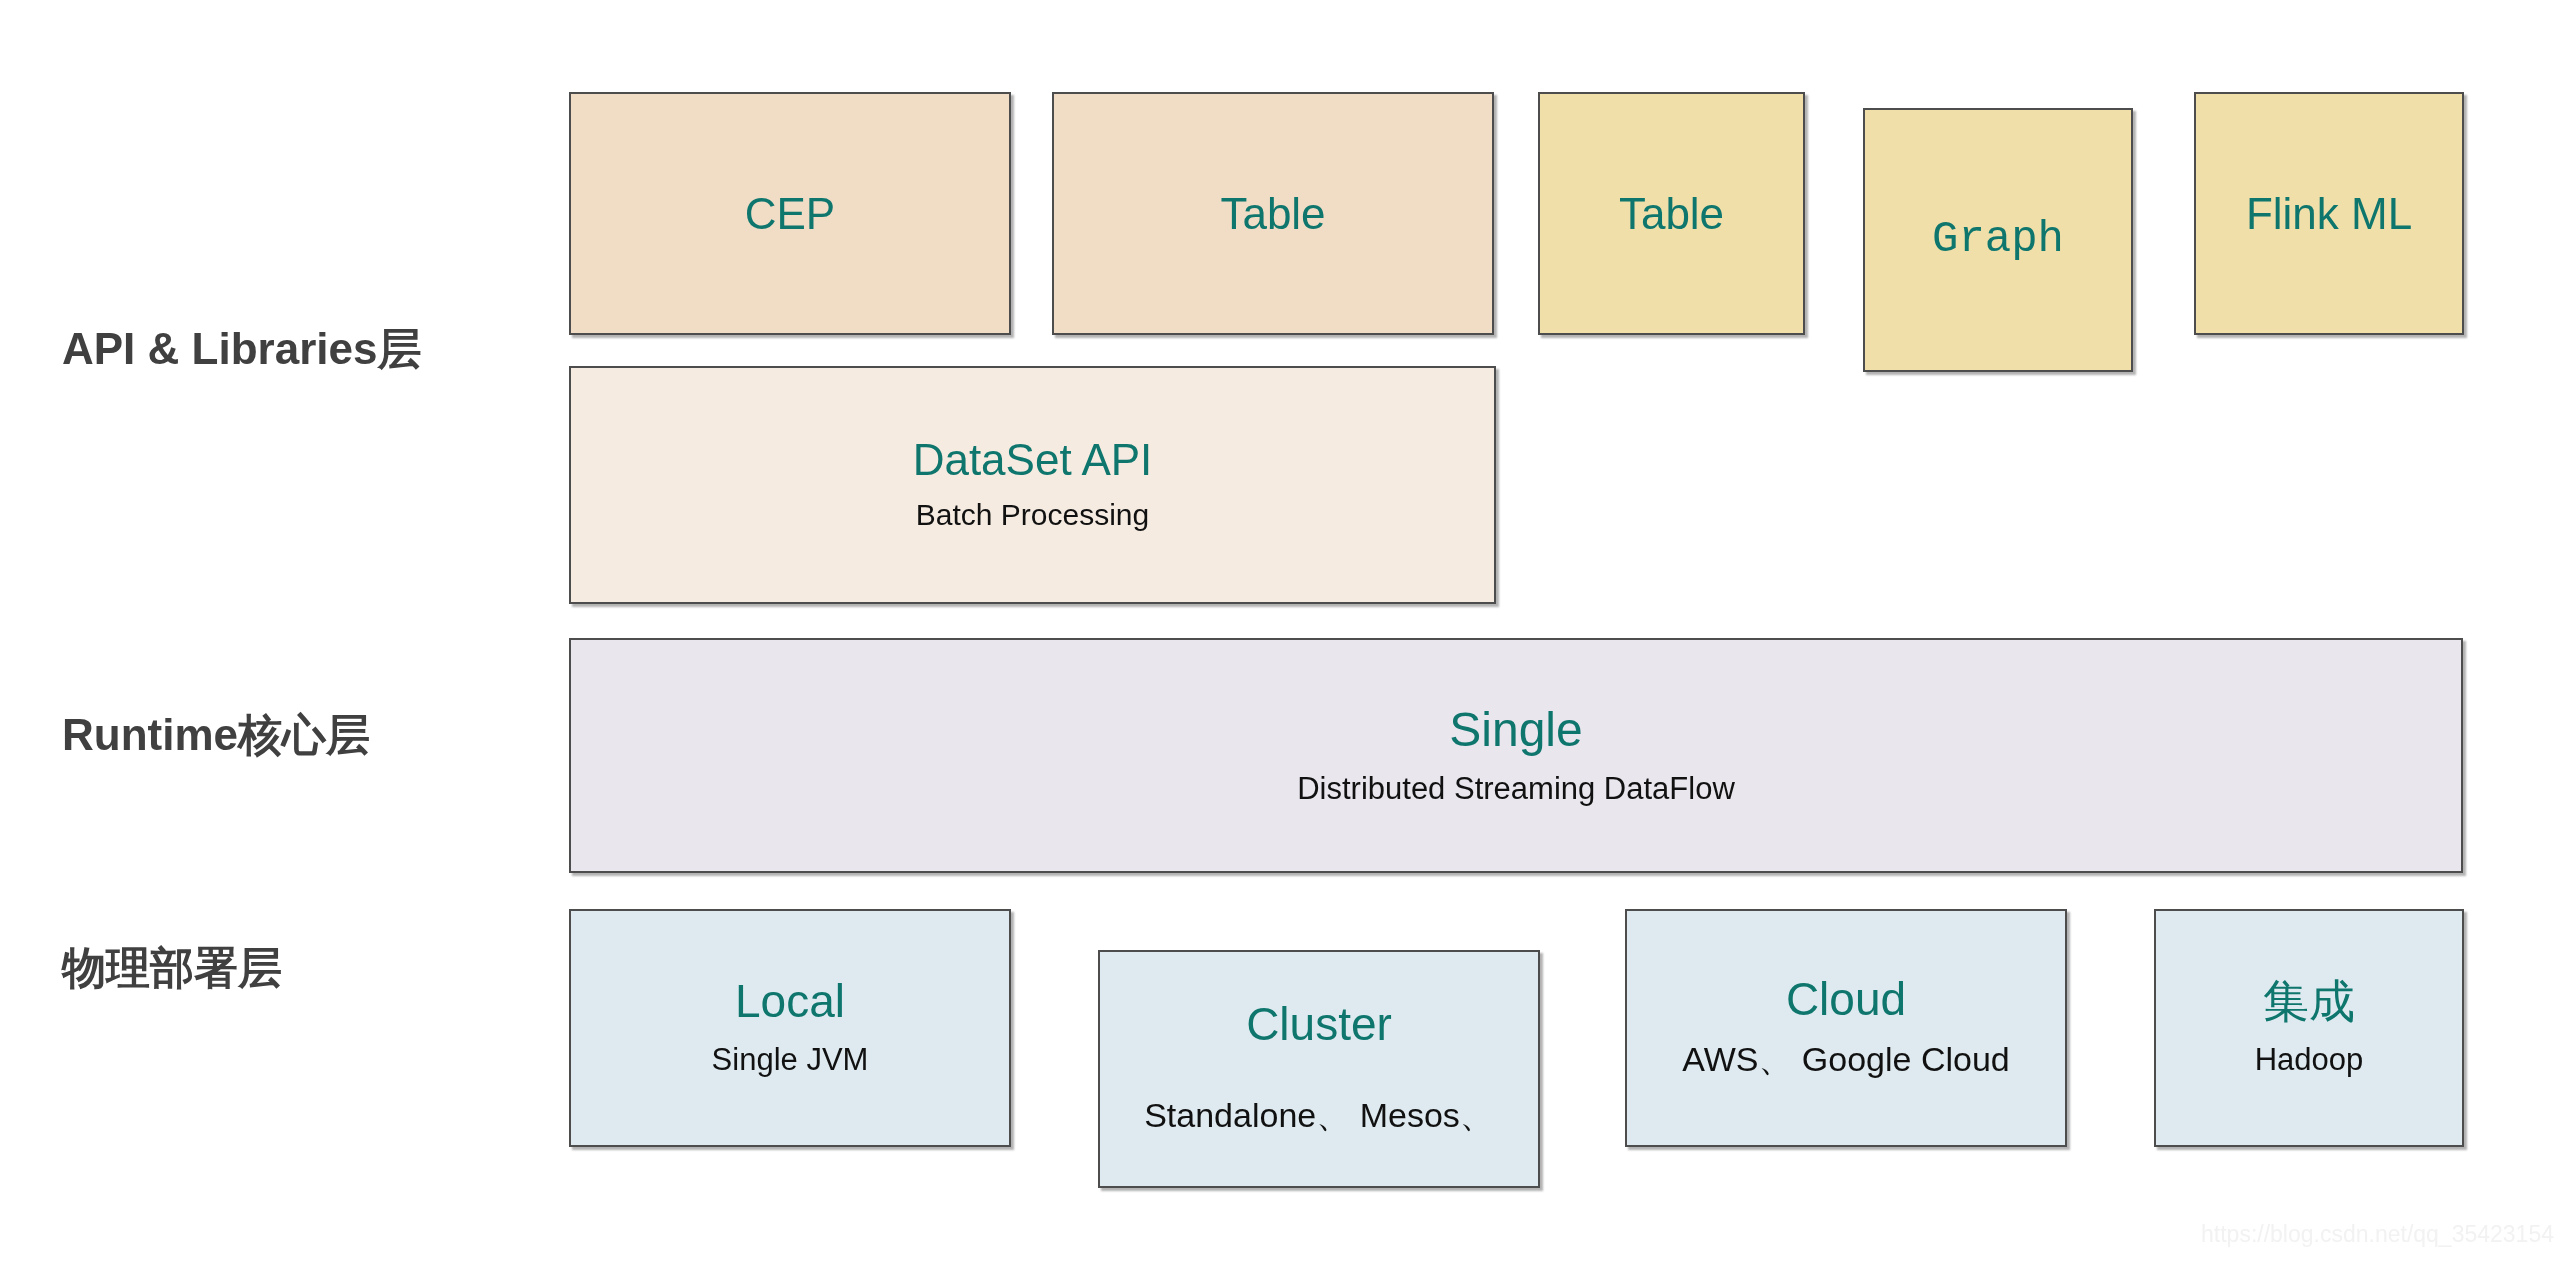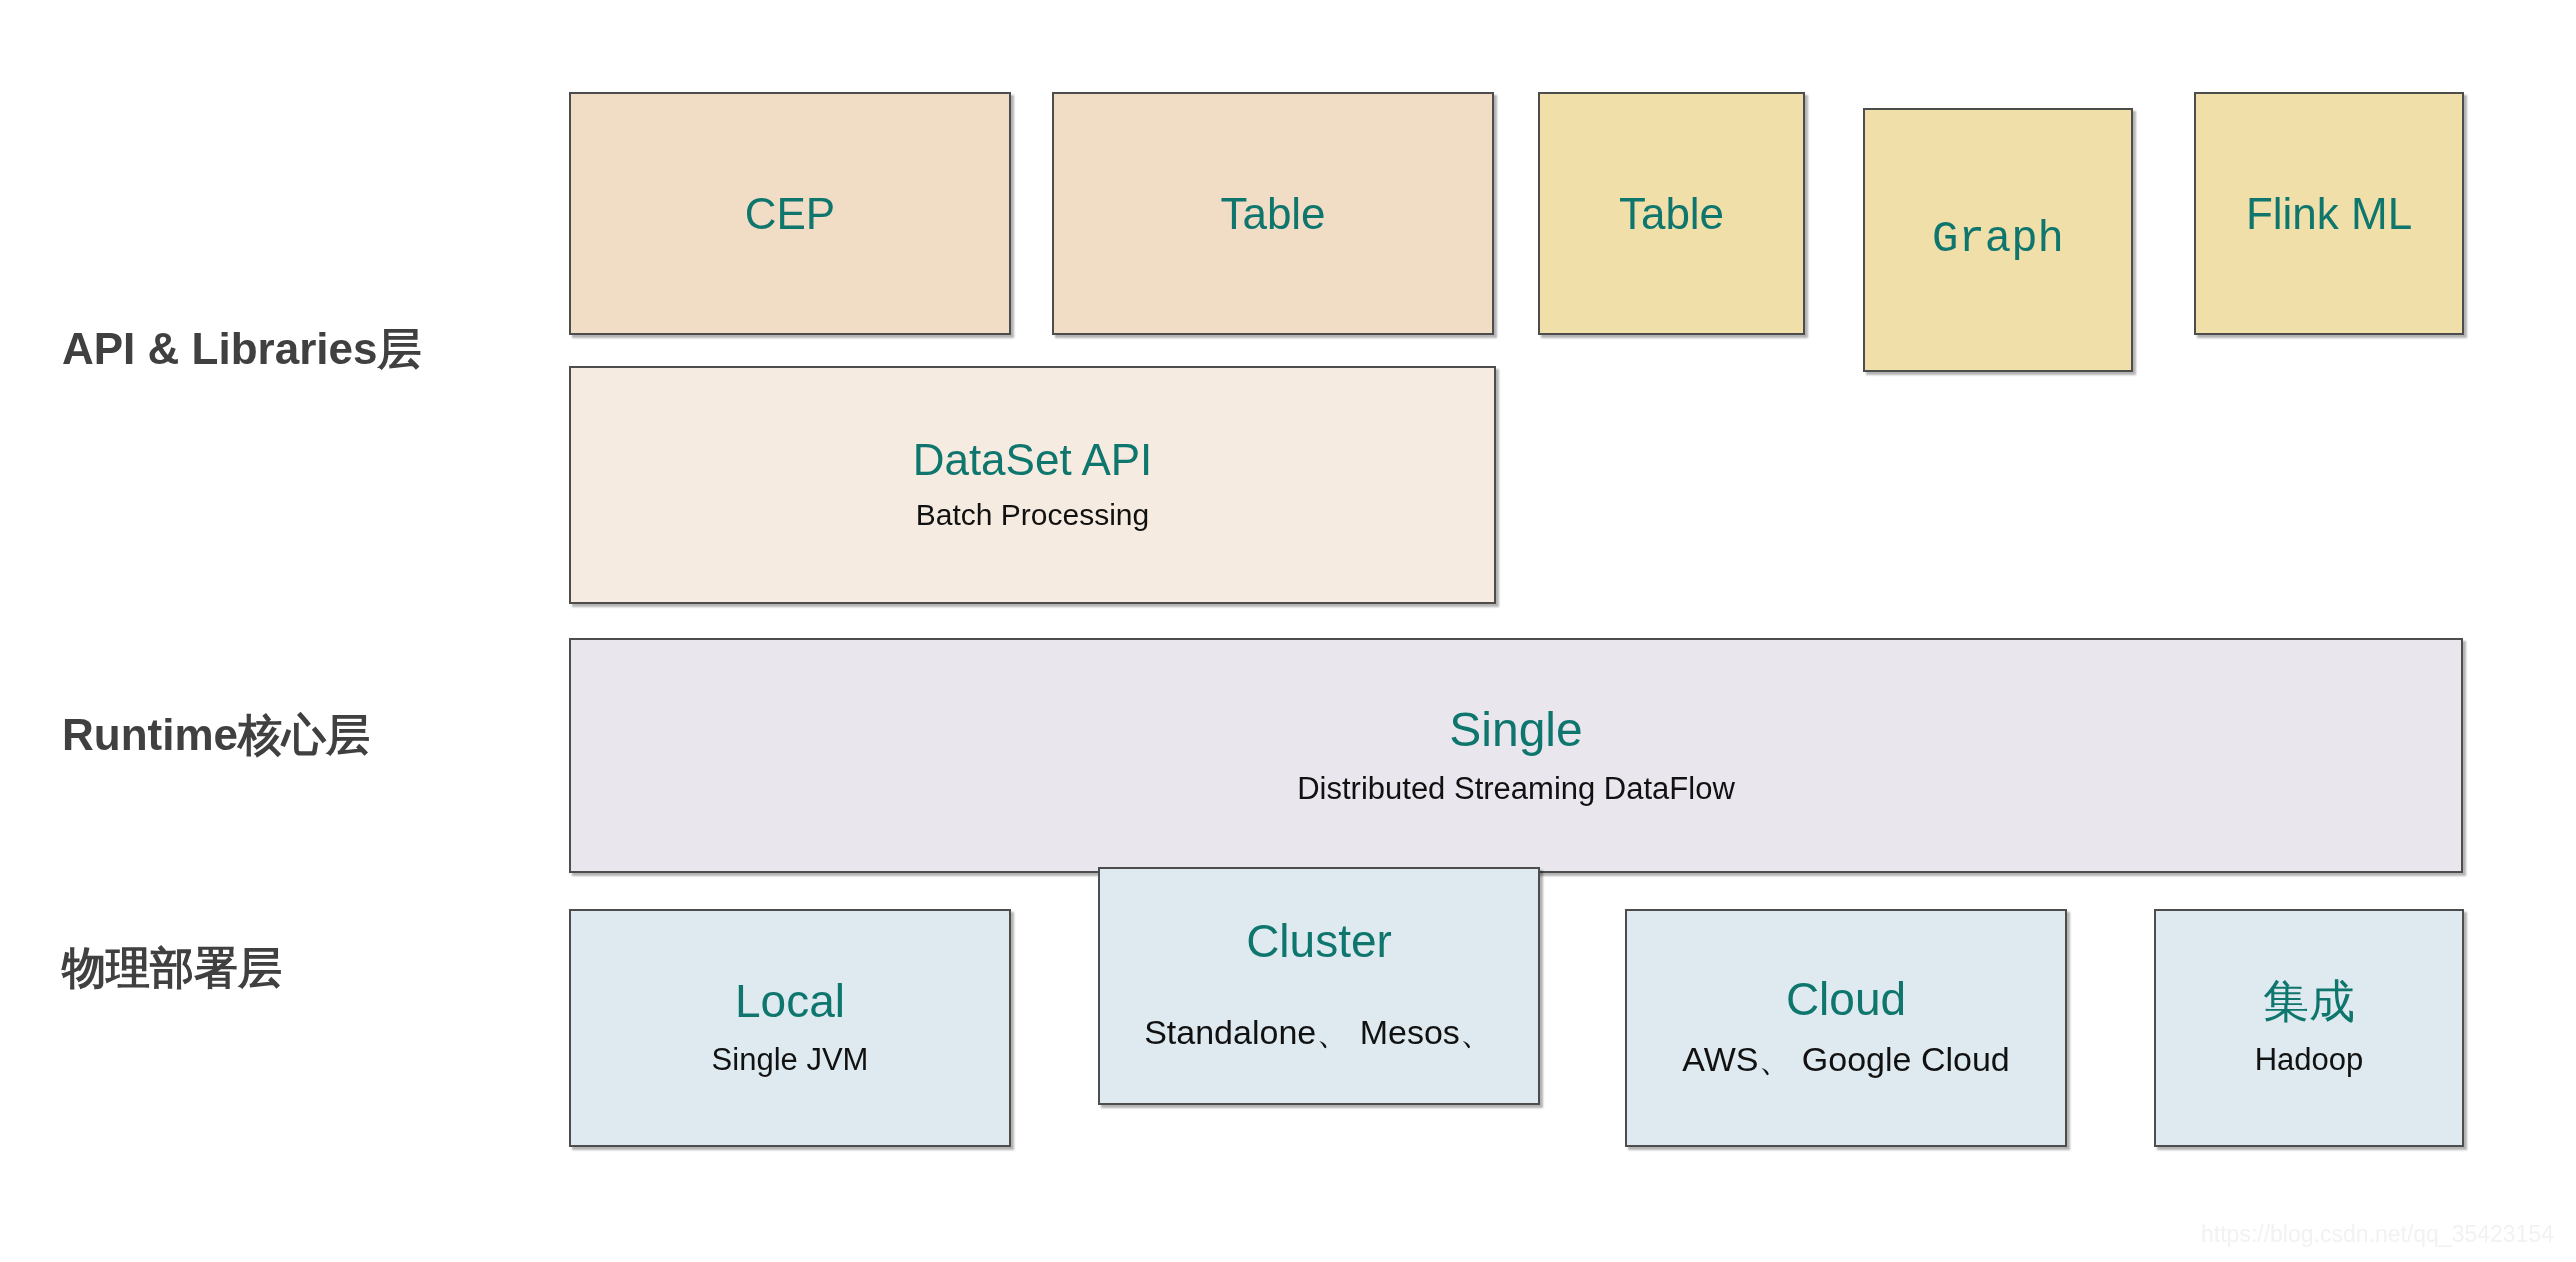--- a/index.html
+++ b/index.html
@@ -86,21 +86,21 @@
   #box-dataset    { left: 569px;  top: 366px; width: 927px; height: 238px; }
   #box-datastream { left: 1537px; top: 366px; width: 927px; height: 238px; }
 
   
   #box-runtime { left: 569px; top: 638px; width: 1894px; height: 235px; }
   #box-runtime .title { font-size: 48px; }
   #box-runtime .subtitle { font-size: 31px; }
 
   
   #box-local   { left: 569px;  top: 909px; width: 442px; height: 238px; }
-  #box-cluster { left: 1098px; top: 867px; width: 442px; height: 238px; gap: 36px; }
+  #box-cluster { left: 1098px; top: 950px; width: 442px; height: 238px; gap: 36px; }
   #box-cloud   { left: 1625px; top: 909px; width: 442px; height: 238px; }
   #box-integ   { left: 2154px; top: 909px; width: 310px; height: 238px; }
 
   #box-cluster .title { margin-bottom: 2px; }
   #box-cluster .subtitle {
     font-size: 34px;
     line-height: 1.42;
     margin-top: 2px;
   }
   #box-cloud .subtitle { font-size: 34px; }

